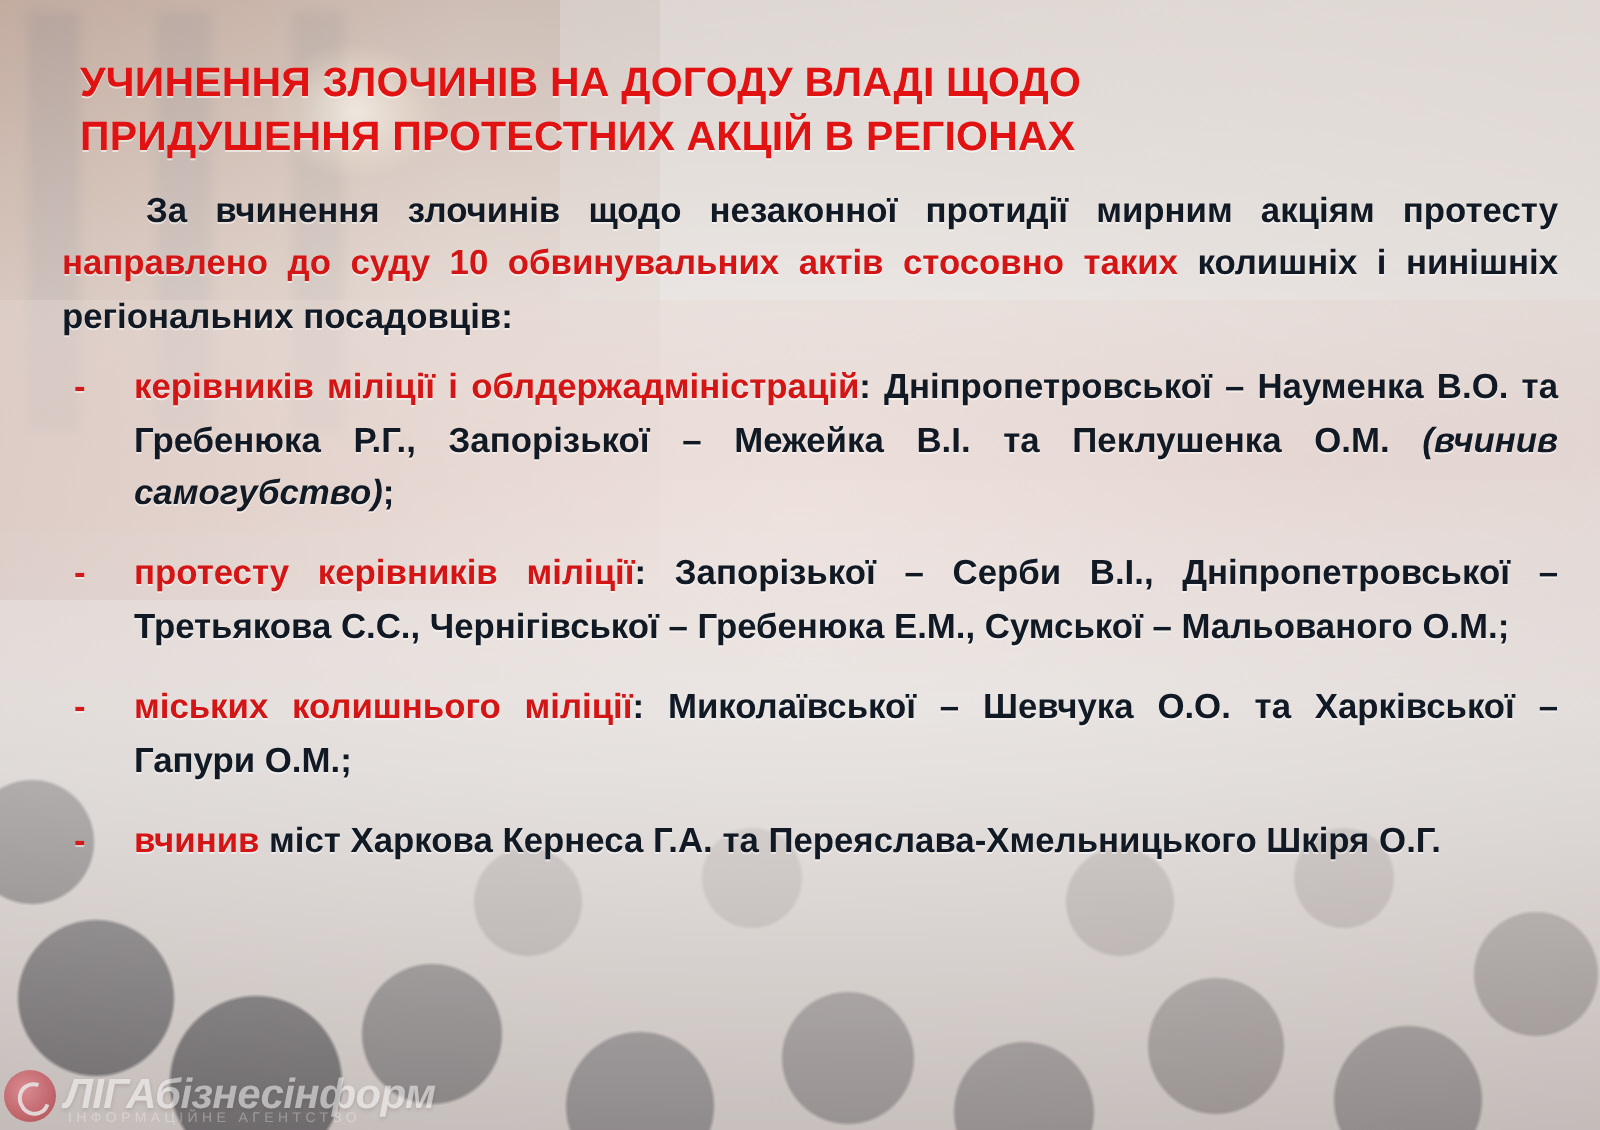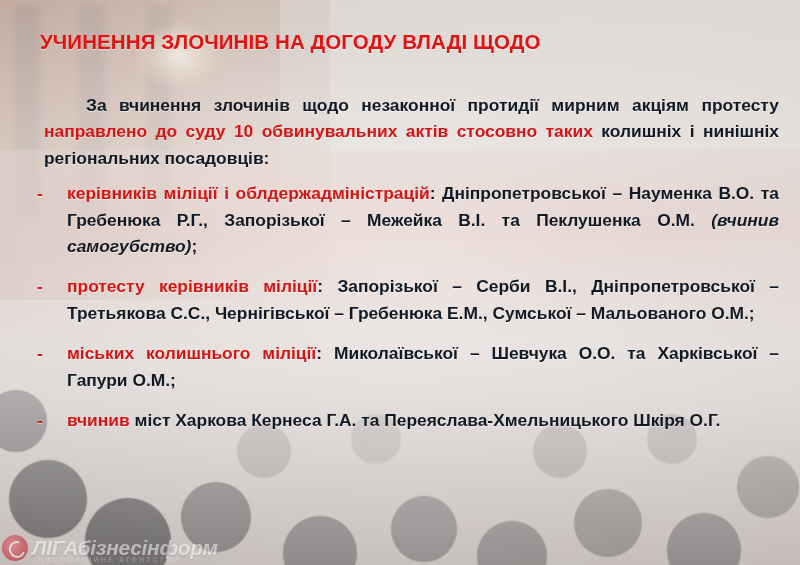--- a/index.html
+++ b/index.html
@@ -143,21 +143,21 @@
     top: 92px;
     width: 752px;
     color: #111a24;
     font-size: 17.4px;
     line-height: 26.4px;
   }
 
   .para {
     text-align: justify;
     font-weight: bold;
-    margin: 0 0 9px 17px;
+    margin: 0 0 9px 4px;
     text-shadow: 0 1px 0 rgba(255,255,255,.5);
   }
   .para.intro { text-indent: 42px; }
   .para.verdict { text-indent: 42px; margin-top: 13px; margin-bottom: 0; }
 
   .bullets { margin: 0; padding: 0; list-style: none; }
 
   .bullet {
     position: relative;
     padding-left: 40px;
@@ -236,20 +236,21 @@
     <div class="bg-haze"></div>
     <div class="bg-crowd"></div>
     <div class="bg-wash"></div>
     <div class="bg-vignette"></div>
   </div>
 
   <div class="content">
 
     <div class="title">
       <span class="title-line">УЧИНЕННЯ ЗЛОЧИНІВ НА ДОГОДУ ВЛАДІ ЩОДО</span>
+      <span class="title-line">ПРИДУШЕННЯ ПРОТЕСТНИХ АКЦІЙ В РЕГІОНАХ</span>
     </div>
 
     <div class="body">
 
       <p class="para intro"><span>За вчинення злочинів щодо незаконної протидії мирним акціям протесту </span><span class="red">направлено до суду 10 обвинувальних актів стосовно таких</span><span> колишніх і нинішніх регіональних посадовців:</span></p>
 
       <ul class="bullets">
 
         <li class="bullet"><span class="dash">-</span><span class="red">керівників міліції і облдержадміністрацій</span><span>: Дніпропетровської – Науменка В.О. та Гребенюка Р.Г., Запорізької – Межейка В.І. та Пеклушенка О.М. </span><span class="ital">(вчинив самогубство)</span><span>;</span></li>
 

